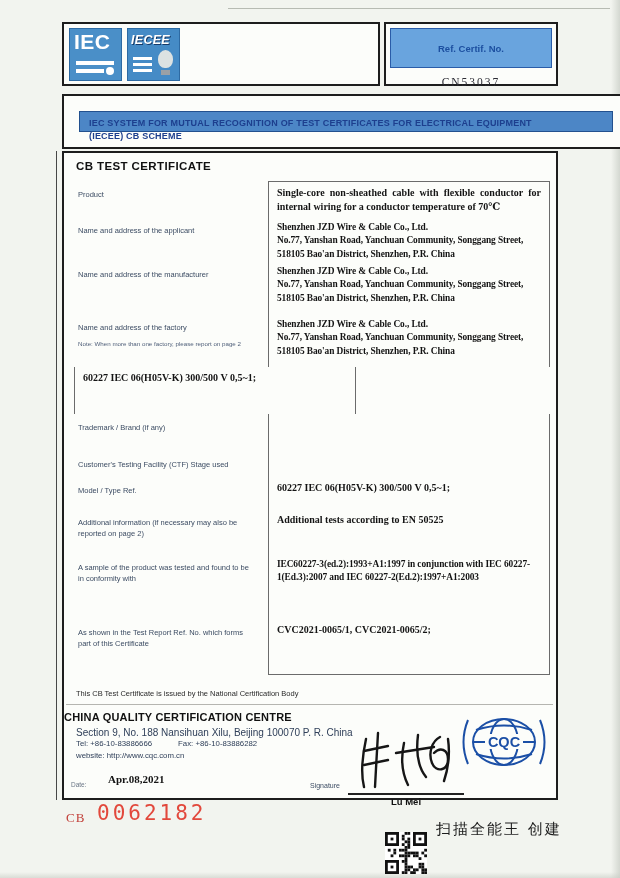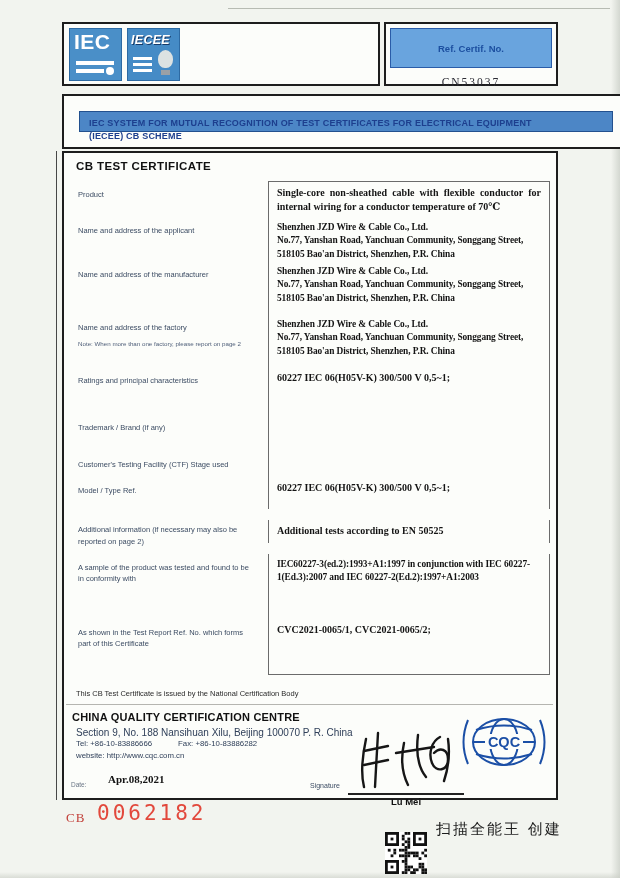--- a/index.html
+++ b/index.html
@@ -59,27 +59,27 @@
   .lbl { width:194px; padding:8px 12px 0 4px; font-size:7.5px; color:#3c4c63; line-height:1.5; }
   .note { font-size:6.2px; color:#50607a; margin-top:7px; line-height:1.4; }
   .val { width:282px; padding:4px 8px; border-left:1px solid #6b6b6b; border-right:1px solid #6b6b6b;
     font-family:"Liberation Serif","DejaVu Serif", serif; font-weight:bold; font-size:10px;
     color:#141414; line-height:1.42; white-space:pre-line; }
   .row:first-child .val { border-top:1px solid #6b6b6b; }
   .row:last-child .val { border-bottom:1px solid #6b6b6b; }
   .val.just { text-align:justify; }
   .val.tight { font-size:9.4px; letter-spacing:-.1px; }
   .h36{height:36px;} .h44{height:44px;} .h53{height:53px;} .h47{height:47px;}
-  .h37{height:37px;} .h26{height:26px;} .h32{height:32px;} .h45{height:45px;align-items:center;}
+  .h37{height:37px;} .h26{height:26px;} .h32{height:32px;} .h45{height:45px;}
   .h65{height:65px;} .h56{height:56px;}
 
   
   .issued { position:absolute; left:12px; top:536px; font-size:7.5px; color:#2a2a2a; }
   .hairline { position:absolute; left:2px; top:551px; width:487px; height:1px; background:#b5b5b0; }
-  .org { position:absolute; left:8px; top:558px; font-weight:bold; font-size:11px; color:#111; letter-spacing:.2px; }
+  .org { position:absolute; left:0; top:558px; font-weight:bold; font-size:11px; color:#111; letter-spacing:.2px; }
   .cqc-addr { position:absolute; left:12px; top:574px; font-size:10px; color:#30405a; }
   .telfax { position:absolute; left:12px; top:586px; font-size:7.8px; color:#30405a; }
   .telfax .fax { margin-left:26px; }
   .website { position:absolute; left:12px; top:598px; font-size:7.8px; color:#30405a; }
   .date-label { position:absolute; left:7px; top:628px; font-size:6.5px; color:#6a7686; }
   .date-value { position:absolute; left:44px; top:620px; font-family:"Liberation Serif", serif;
     font-weight:bold; font-size:11px; color:#141414; }
   .sig-label { position:absolute; left:246px; top:629px; font-size:7px; color:#3c4c63; }
   .sig-scribble { position:absolute; left:284px; top:574px; }
   .sig-line { position:absolute; left:284px; top:640px; width:116px; height:2px; background:#222; }
@@ -156,21 +156,20 @@
       <div class="row h53">
         <div class="lbl">
           <span>Name and address of the factory</span>
           <div class="note">Note: When more than one factory, please report on page 2</div>
         </div>
         <div class="val tight">Shenzhen JZD Wire &amp; Cable Co., Ltd.
 No.77, Yanshan Road, Yanchuan Community, Songgang Street,
 518105 Bao'an District, Shenzhen, P.R. China</div>
       </div>
       <div class="row h47">
-        <div class="lbl">Ratings and principal characteristics</div>
         <div class="val">60227 IEC 06(H05V-K) 300/500 V 0,5~1;</div>
       </div>
       <div class="row h37">
         <div class="lbl">Trademark / Brand (if any)</div>
         <div class="val"></div>
       </div>
       <div class="row h26">
         <div class="lbl">Customer's Testing Facility (CTF) Stage used</div>
         <div class="val"></div>
       </div>

